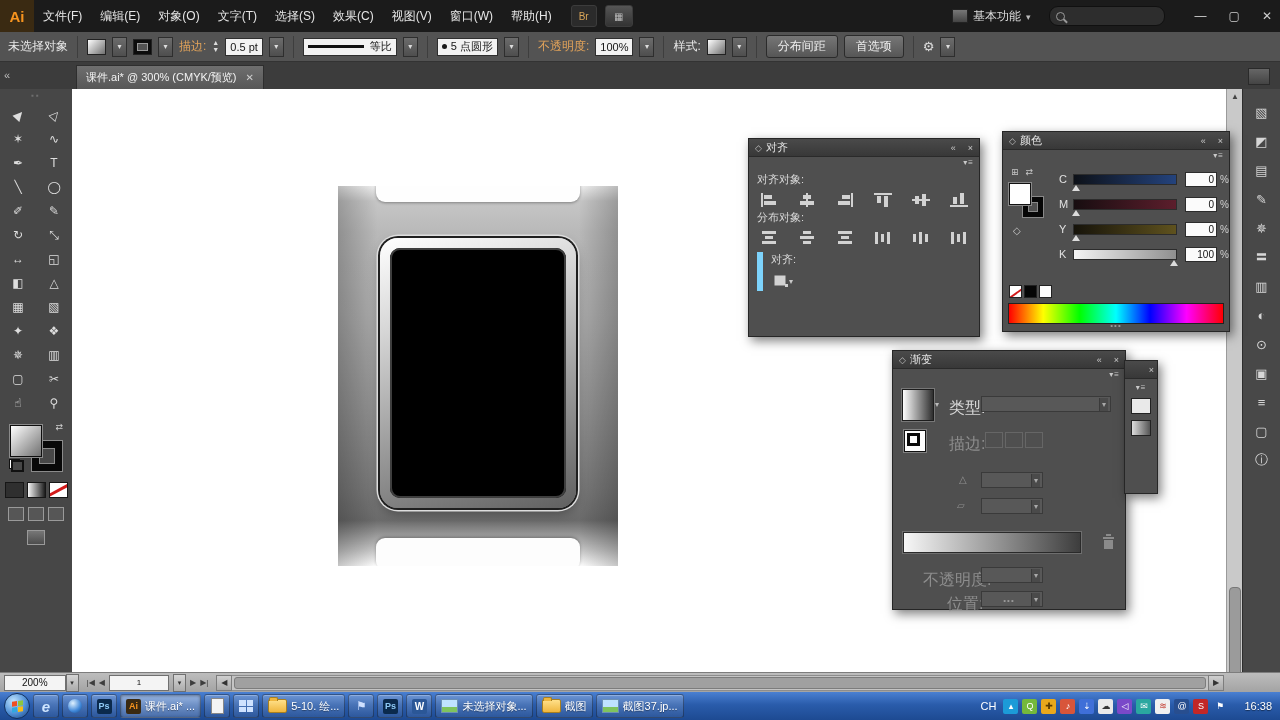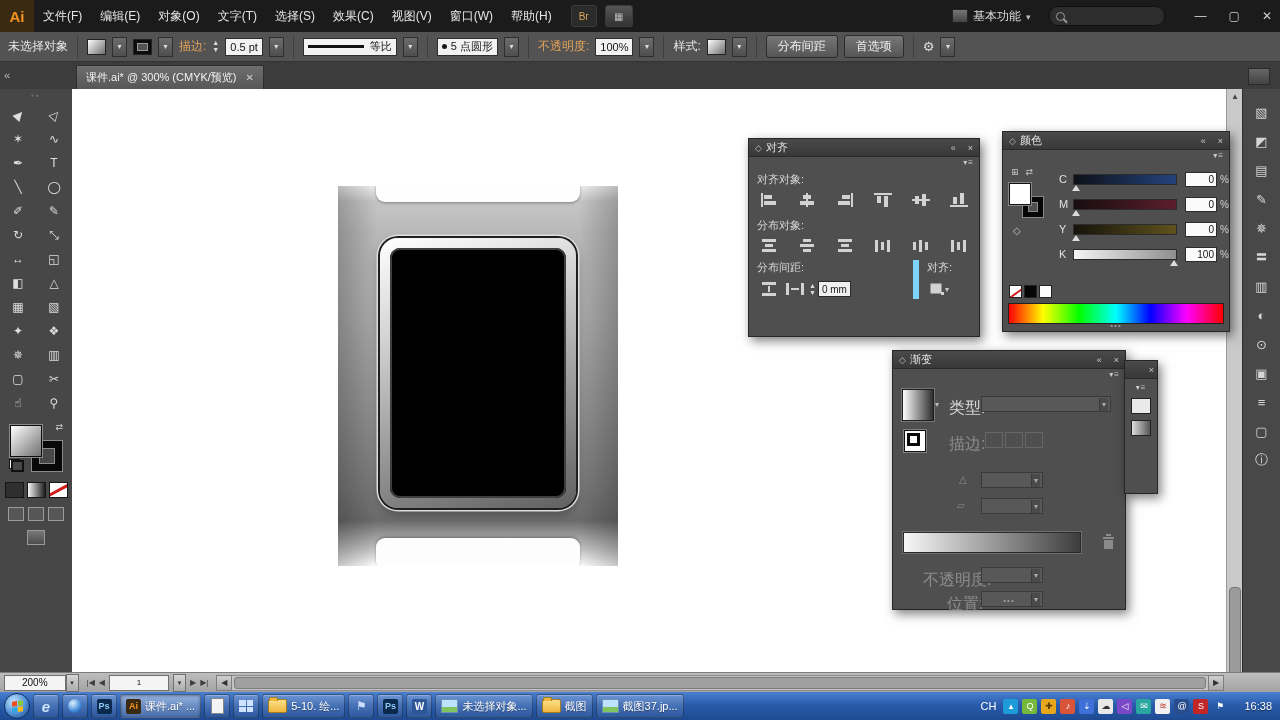--- a/index.html
+++ b/index.html
@@ -415,21 +415,21 @@
             </svg>
           </span>
         <span class="ibtn">
             <svg width="20" height="16" viewBox="0 0 20 16">
               <rect x="1" y="13" width="18" height="2"></rect>
               <rect x="4" y="5" width="4" height="7"></rect>
               <rect x="11" y="1" width="4" height="11"></rect>
             </svg>
           </span>
       </div>
-      <div class="plabel" style="margin-top:8px">分布对象:</div>
+      <div class="plabel" style="margin-top:0">分布对象:</div>
       <div class="row6">
         <span class="ibtn">
             <svg width="20" height="16" viewBox="0 0 20 16">
               <rect x="3" y="1" width="14" height="3"></rect>
               <rect x="6" y="6" width="8" height="3"></rect>
               <rect x="3" y="11" width="14" height="3"></rect>
             </svg>
           </span>
         <span class="ibtn">
             <svg width="20" height="16" viewBox="0 0 20 16">
@@ -461,44 +461,20 @@
           </span>
         <span class="ibtn">
             <svg width="20" height="16" viewBox="0 0 20 16">
               <rect x="2" y="2" width="3" height="12"></rect>
               <rect x="8" y="4" width="3" height="8"></rect>
               <rect x="14" y="2" width="3" height="12"></rect>
             </svg>
           </span>
       </div>
       <div class="ap-bottom">
-        <div class="ap-bl">
-          <div class="plabel">分布间距:</div>
-          <div class="sp-row">
-            <span class="ibtn">
-                <svg width="20" height="16" viewBox="0 0 20 16">
-                  <rect x="3" y="1" width="14" height="3"></rect>
-                  <rect x="3" y="12" width="14" height="3"></rect>
-                  <rect x="9" y="5" width="2" height="6"></rect>
-                </svg>
-              </span>
-            <span class="ibtn">
-                <svg width="20" height="16" viewBox="0 0 20 16">
-                  <rect x="1" y="2" width="3" height="12"></rect>
-                  <rect x="16" y="2" width="3" height="12"></rect>
-                  <rect x="6" y="7" width="8" height="2"></rect>
-                </svg>
-              </span>
-            <span class="stepper">
-                <span>▲</span>
-                <span>▼</span>
-              </span>
-            <span class="pfield">0 mm</span>
-          </div>
-        </div>
         <div class="ap-br">
           <div class="plabel">对齐:</div>
           <div class="sp-row">
             <span class="ibtn">
                 <svg width="16" height="14" viewBox="0 0 16 14">
                   <rect x="2" y="2" width="10" height="9" fill="none" stroke="#d2d2d2"></rect>
                   <rect x="12" y="10" width="3" height="3"></rect>
                 </svg>
                 <span style="font-size:8px;color:#c9c9c9">▾</span>
               </span>

